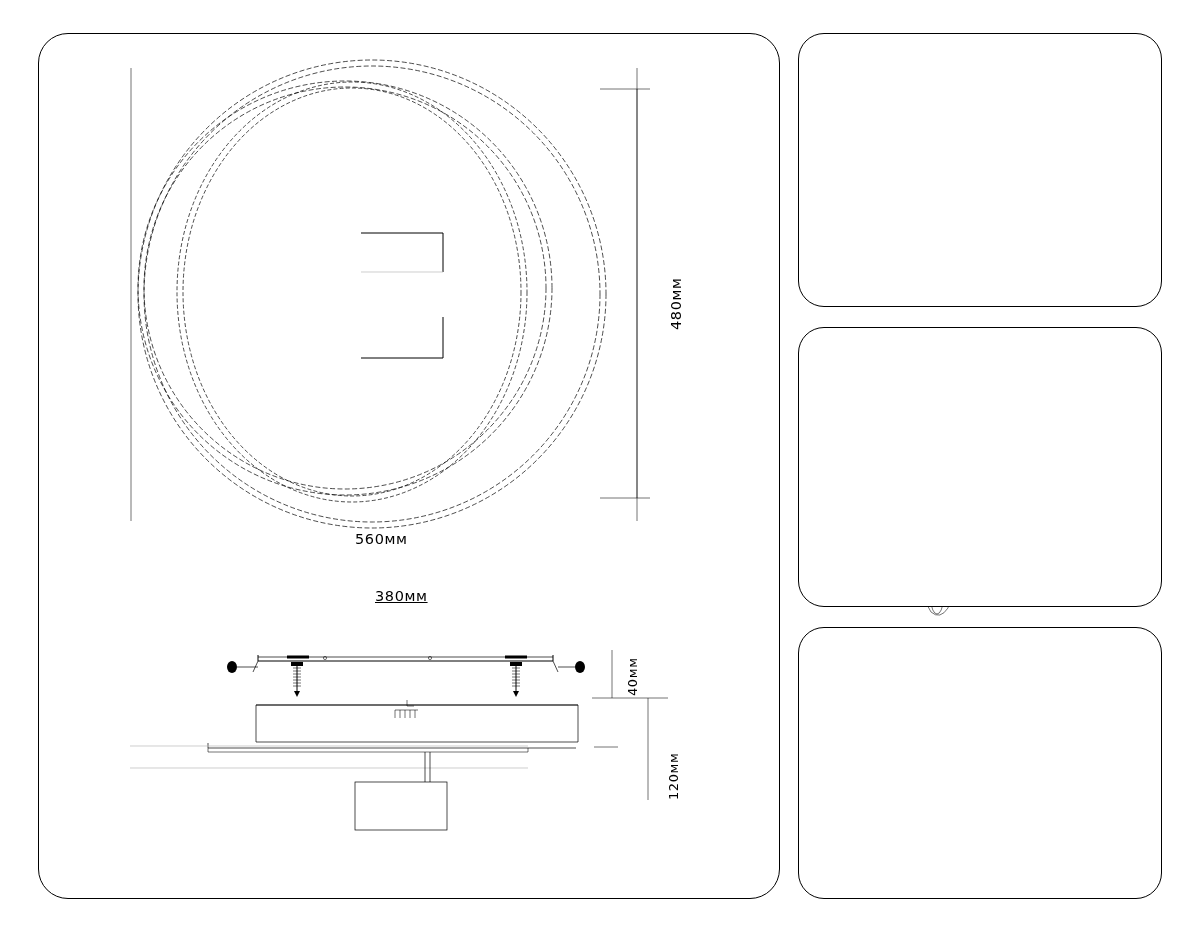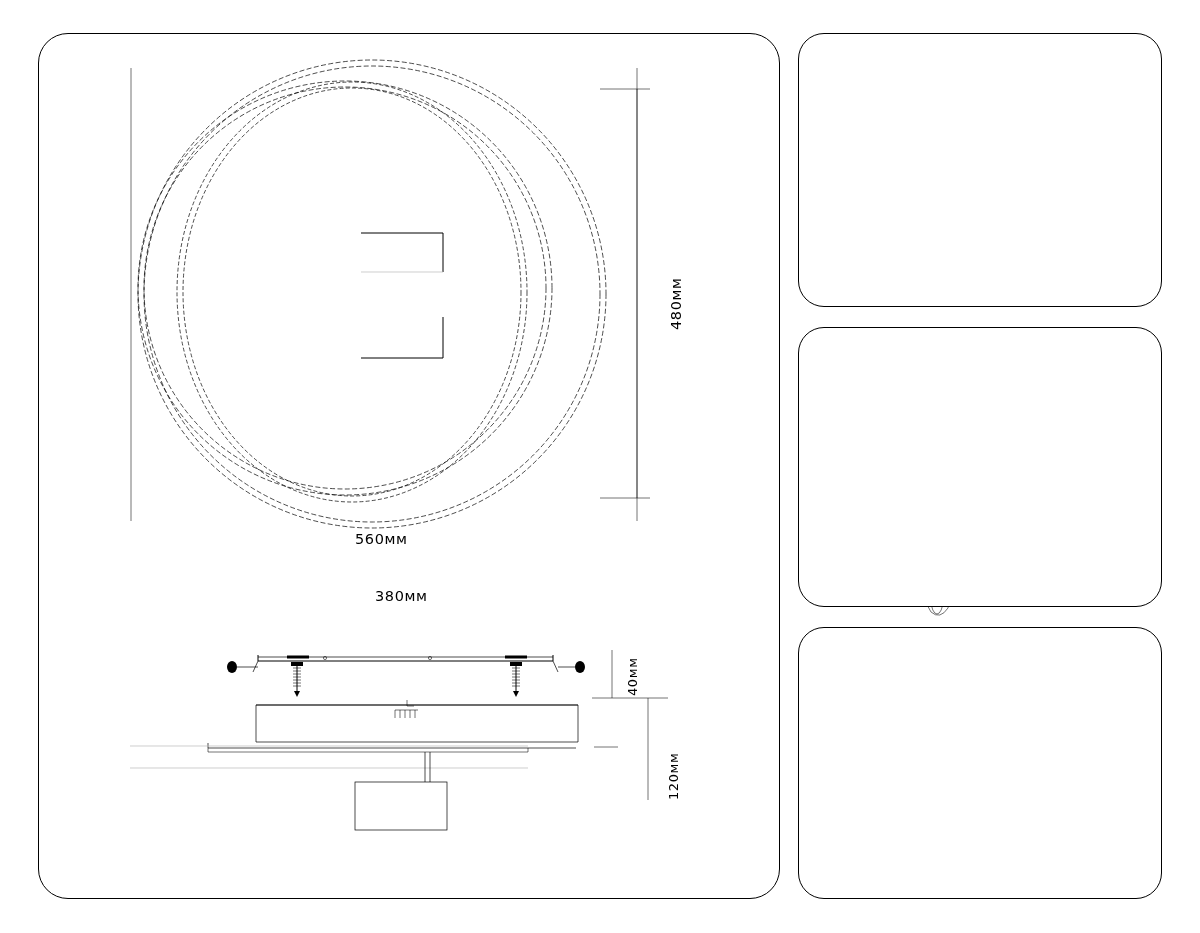--- a/index.html
+++ b/index.html
@@ -373,21 +373,21 @@
         <path d="M998,836 L998,845 M1004,836 L1004,845 M1010,836 L1010,845 M1016,836 L1016,845" class="ln vthin"></path>
         <path d="M996,836 L1018,836" class="ln vthin"></path>
         <path d="M1002,830 L1002,836" class="ln vthin"></path>
       </g>
       <path d="M946,840 L950,840 L950,845" class="ln vthin" fill="none"></path>
     </g>
   </svg>
 
   <div class="dim" id="lbl-560" style="left:355px;top:531px;">560мм</div>
 
-  <div class="dim" id="lbl-380" style="left:375px;top:588px;">380мм</div>
+  <div class="dim" id="lbl-380" style="left:375px;top:588px;text-decoration:underline;">380мм</div>
 
   <div class="dim vert" id="lbl-480" style="left:668px;top:330px;">480мм</div>
 
   <div class="dim vert small" id="lbl-40" style="left:625px;top:696px;">40мм</div>
 
   <div class="dim vert small" id="lbl-120" style="left:666px;top:800px;">120мм</div>
 
   <div class="badge" style="left:821px;top:50px;">1</div>
   <div class="dim" style="left:960px;top:82px;font-size:15px;">370*370мм</div>
 

